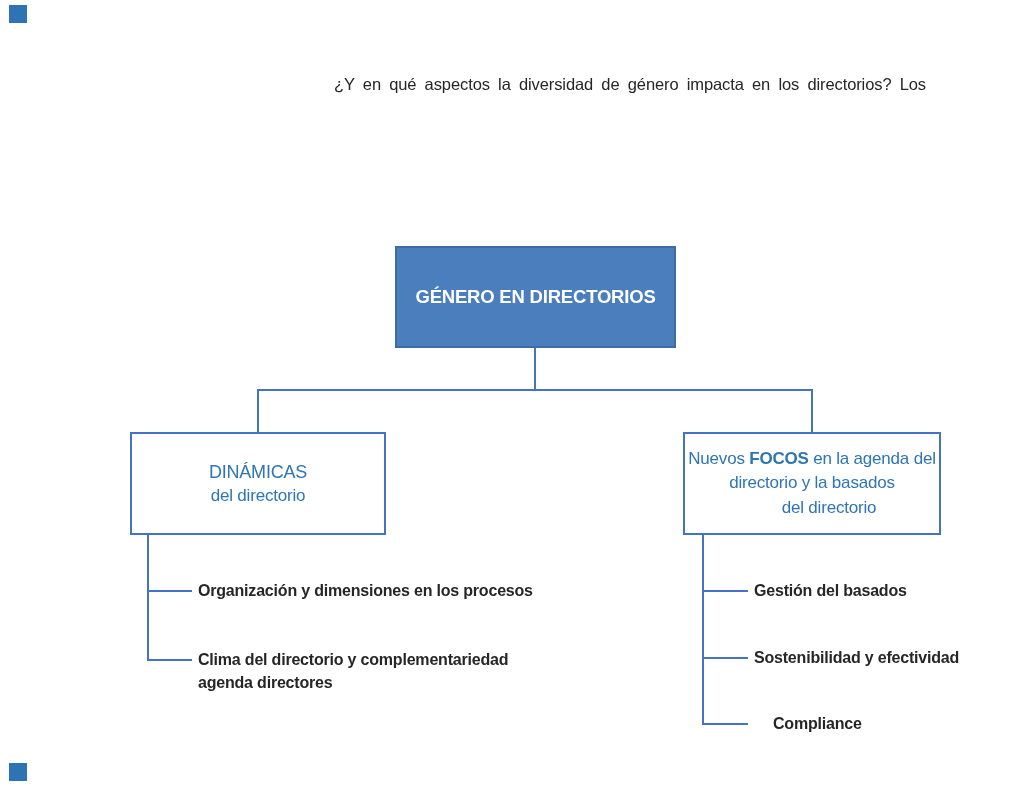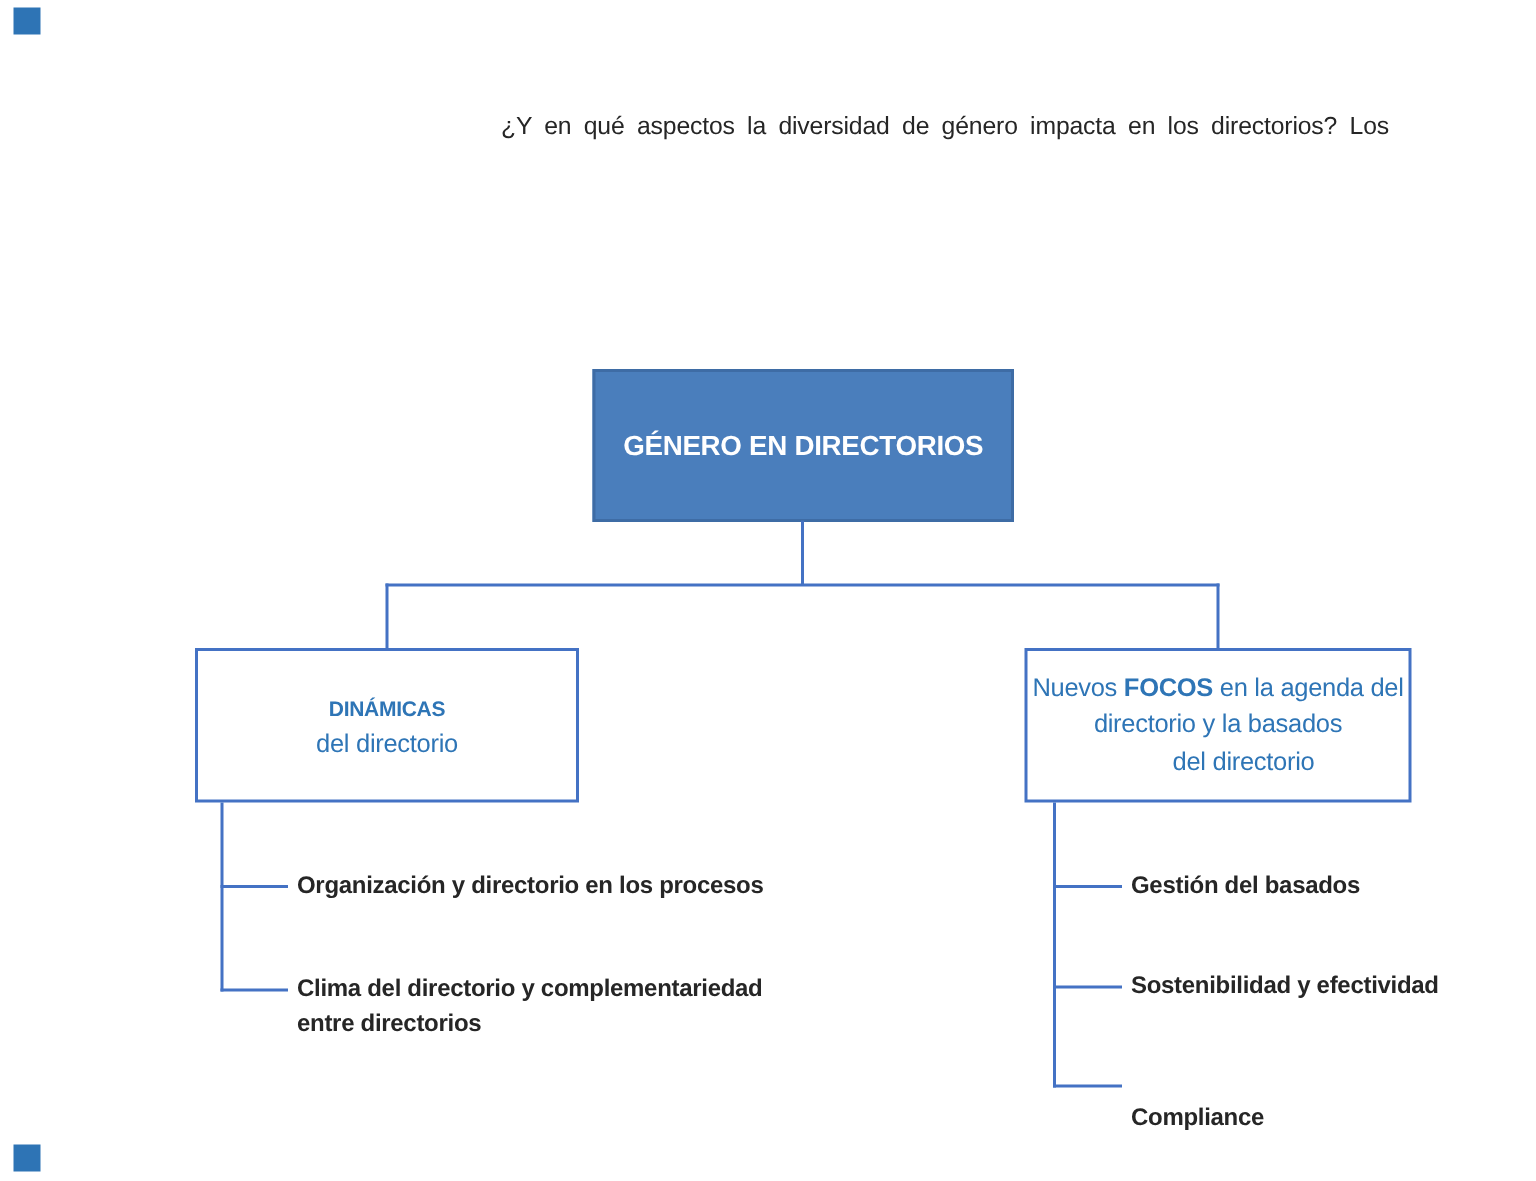--- a/index.html
+++ b/index.html
@@ -78,21 +78,21 @@
     border: 2px solid var(--line-blue, #4472C4);
     display: flex;
     flex-direction: column;
     align-items: center;
     justify-content: center;
     color: var(--text-blue, #2E75B6);
     text-align: center;
     letter-spacing: -0.2px;
   }
   .left-box { left: 130px; width: 256px; }
-  .left-box .title { font-weight: bold; font-size: 14px; line-height: 23px; }
+  .left-box .title { font-weight: normal; font-size: 18px; line-height: 23px; }
   .left-box .subtitle { font-size: 17px; line-height: 23px; }
 
   .right-box { left: 683px; width: 258px; font-size: 17px; line-height: 24.5px; justify-content: center; }
   .right-box .l3 { transform: translateX(17px); }
   .right-box b { font-weight: bold; }
 
   .item {
     position: absolute;
     color: var(--text-dark, #262626);
     font-weight: bold;
@@ -131,28 +131,28 @@
   <div class="child-box right-box">
     <div class="l1"><span>Nuevos </span><b>FOCOS</b><span> en la agenda del</span></div>
     <div class="l2">directorio y la basados</div>
     <div class="l3">del directorio</div>
   </div>
 
   <div class="conn" style="left:147px; top:535px; width:2px; height:126px;"></div>
   <div class="conn" style="left:147px; top:590px; width:45px; height:2px;"></div>
   <div class="conn" style="left:147px; top:659px; width:45px; height:2px;"></div>
 
-  <div class="item" style="left:198px; top:579px;">Organización y directorio en los procesos</div>
+  <div class="item" style="left:198px; top:579px;">Organización y dimensiones en los procesos</div>
   <div class="item" style="left:198px; top:648px;">
     <div>Clima del directorio y complementariedad</div>
-    <div>entre directorios</div>
+    <div>agenda directores</div>
   </div>
 
   <div class="conn" style="left:702px; top:535px; width:2px; height:190px;"></div>
   <div class="conn" style="left:702px; top:590px; width:46px; height:2px;"></div>
   <div class="conn" style="left:702px; top:657px; width:46px; height:2px;"></div>
   <div class="conn" style="left:702px; top:723px; width:46px; height:2px;"></div>
 
   <div class="item" style="left:754px; top:579px;">Gestión del basados</div>
   <div class="item" style="left:754px; top:646px;">Sostenibilidad y efectividad</div>
-  <div class="item" style="left:754px; top:712px;margin-top:22px;">Compliance</div>
+  <div class="item" style="left:773px; top:712px;">Compliance</div>
 
 </div>
 
 </body></html>

